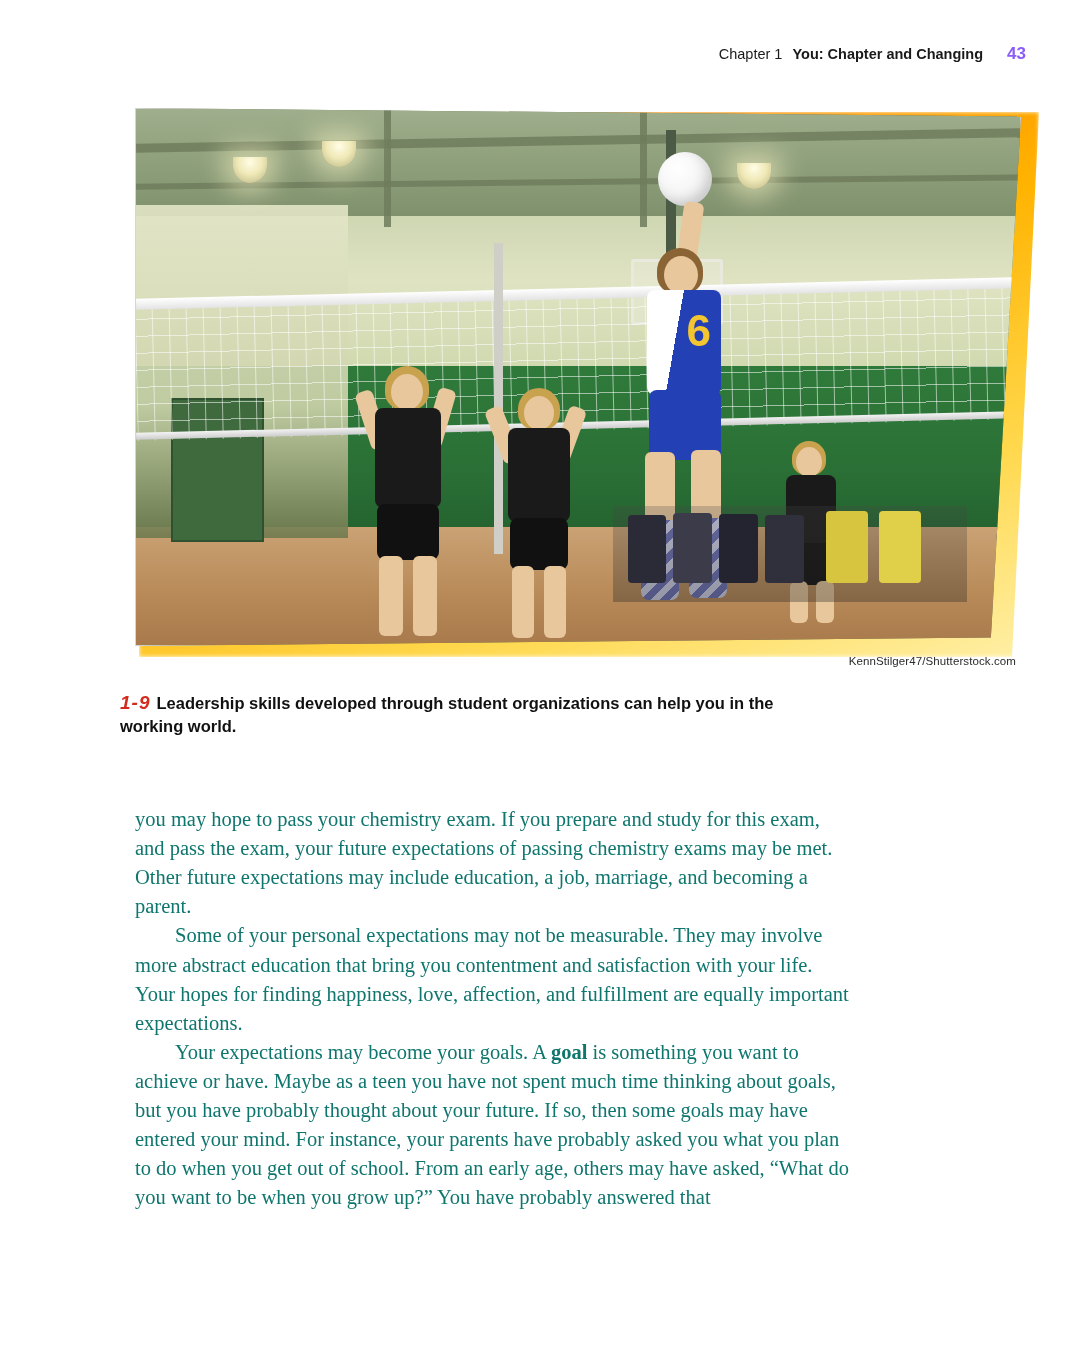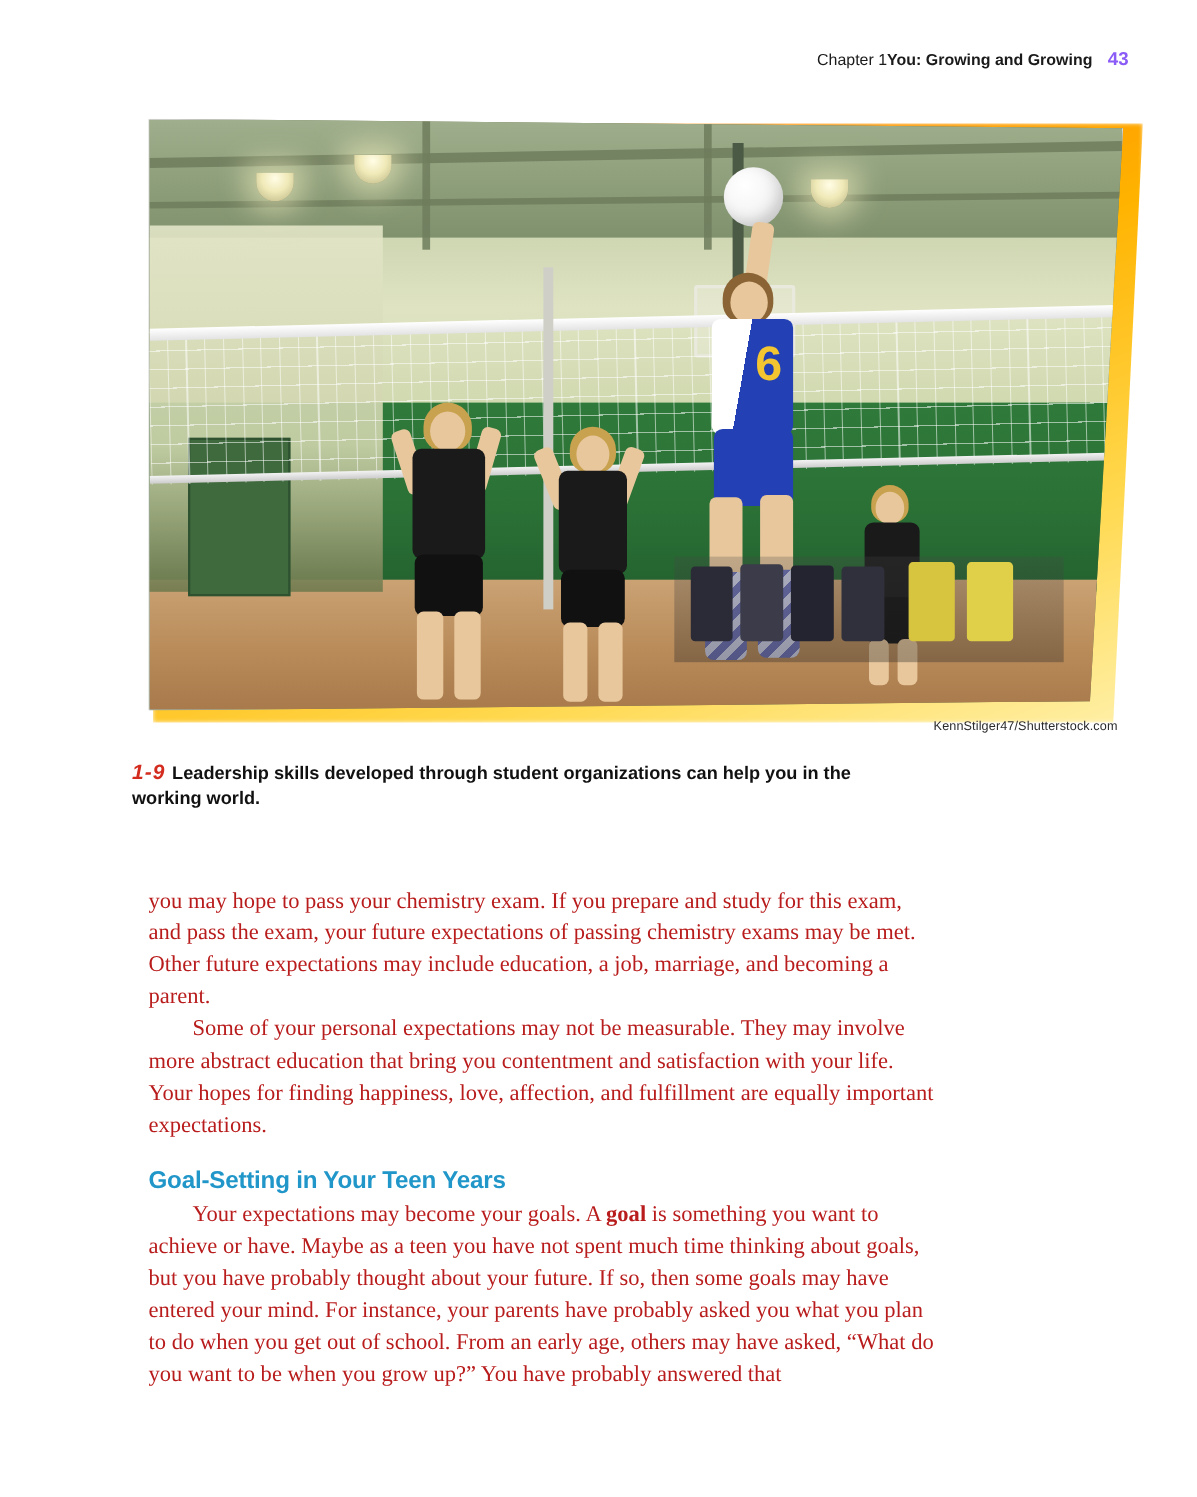--- a/index.html
+++ b/index.html
@@ -16,20 +16,21 @@
     overflow: hidden;
   }
 
   
   .page-header {
     position: absolute;
     top: 44px;
     right: 62px;
     display: flex;
     align-items: baseline;
+    gap: 10px;
     font-family: "Liberation Sans", sans-serif;
   }
   .header-chapter {
     font-size: 14.5px;
     color: #1a1a1a;
     font-weight: 400;
   }
   .header-title {
     font-size: 14.5px;
     color: #1a1a1a;
@@ -196,40 +197,40 @@
     position: absolute;
     left: 135px;
     top: 805px;
     width: 716px;
   }
   .body-col p {
     margin: 0;
     font-family: "Liberation Serif", serif;
     font-size: 20.5px;
     line-height: 1.42;
-    color: #b91c1c;
+    color: #0f766e;
     text-align: left;
   }
   .body-col p.indent { text-indent: 40px; }
   .subhead {
     margin: 22px 0 4px 0;
     font-family: "Liberation Sans", sans-serif;
     font-size: 22px;
     font-weight: 700;
     color: #2196c9;
     letter-spacing: -0.2px;
   }
   .bold-term { font-weight: 700; }
 </style>
 </head>
 <body>
 
 <div class="page-header">
   <span class="header-chapter">Chapter 1</span>
-  <span class="header-title">You: Growing and Growing</span>
+  <span class="header-title">You: Chapter and Changing</span>
   <span class="header-page-number">43</span>
 </div>
 
 <div class="figure-wrap">
   <div class="figure-glow"></div>
   <div class="figure-photo">
     <div class="gym">
       <div class="gym-ceiling"></div>
       <div class="gym-wall-upper"></div>
       <div class="gym-wall-green"></div>
@@ -315,15 +316,14 @@
 
 <div class="figure-credit">KennStilger47/Shutterstock.com</div>
 
 <div class="caption">
   <span class="caption-number">1-9</span><span>Leadership skills developed through student organizations can help you in the working world.</span>
 </div>
 
 <div class="body-col">
   <p>you may hope to pass your chemistry exam. If you prepare and study for this exam, and pass the exam, your future expectations of passing chemistry exams may be met. Other future expectations may include education, a job, marriage, and becoming a parent.</p>
   <p class="indent">Some of your personal expectations may not be measurable. They may involve more abstract education that bring you contentment and satisfaction with your life. Your hopes for finding happiness, love, affection, and fulfillment are equally important expectations.</p>
-  <h2 class="subhead">Goal-Setting in Your Teen Years</h2>
   <p class="indent"><span>Your expectations may become your goals. A </span><span class="bold-term">goal</span><span> is something you want to achieve or have. Maybe as a teen you have not spent much time thinking about goals, but you have probably thought about your future. If so, then some goals may have entered your mind. For instance, your parents have probably asked you what you plan to do when you get out of school. From an early age, others may have asked, “What do you want to be when you grow up?” You have probably answered that</span></p>
 </div>
 
 </body></html>

